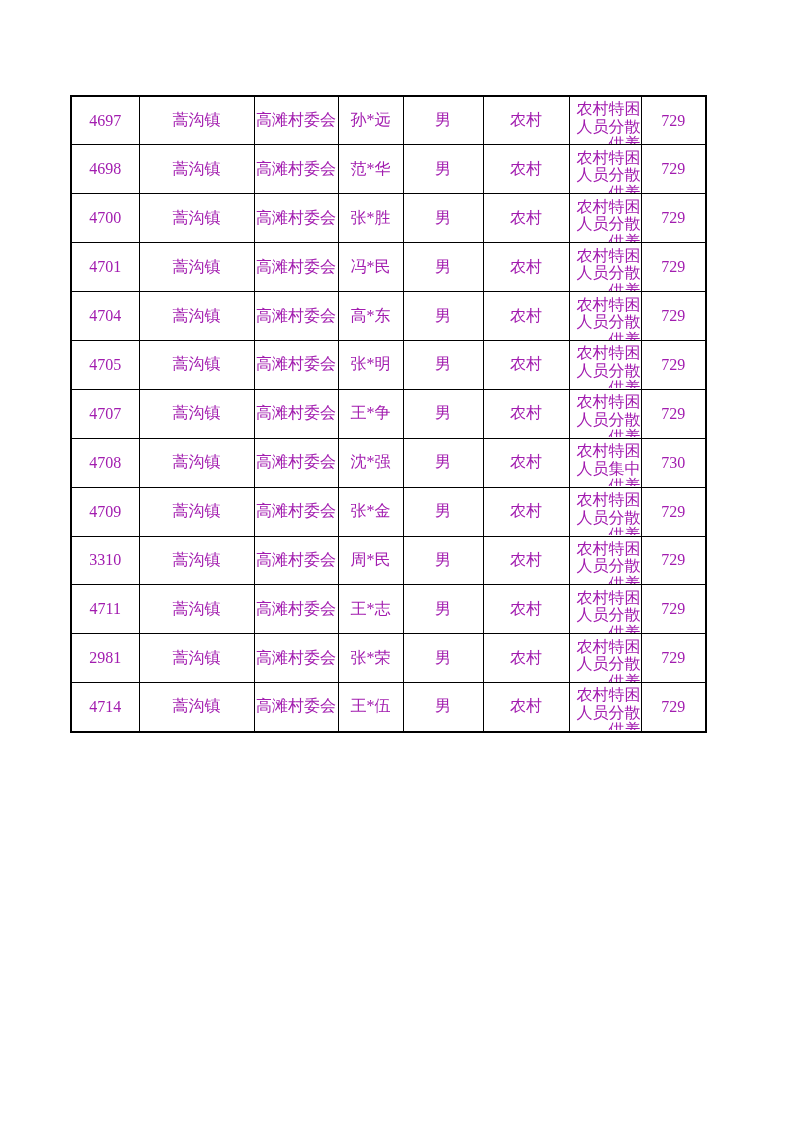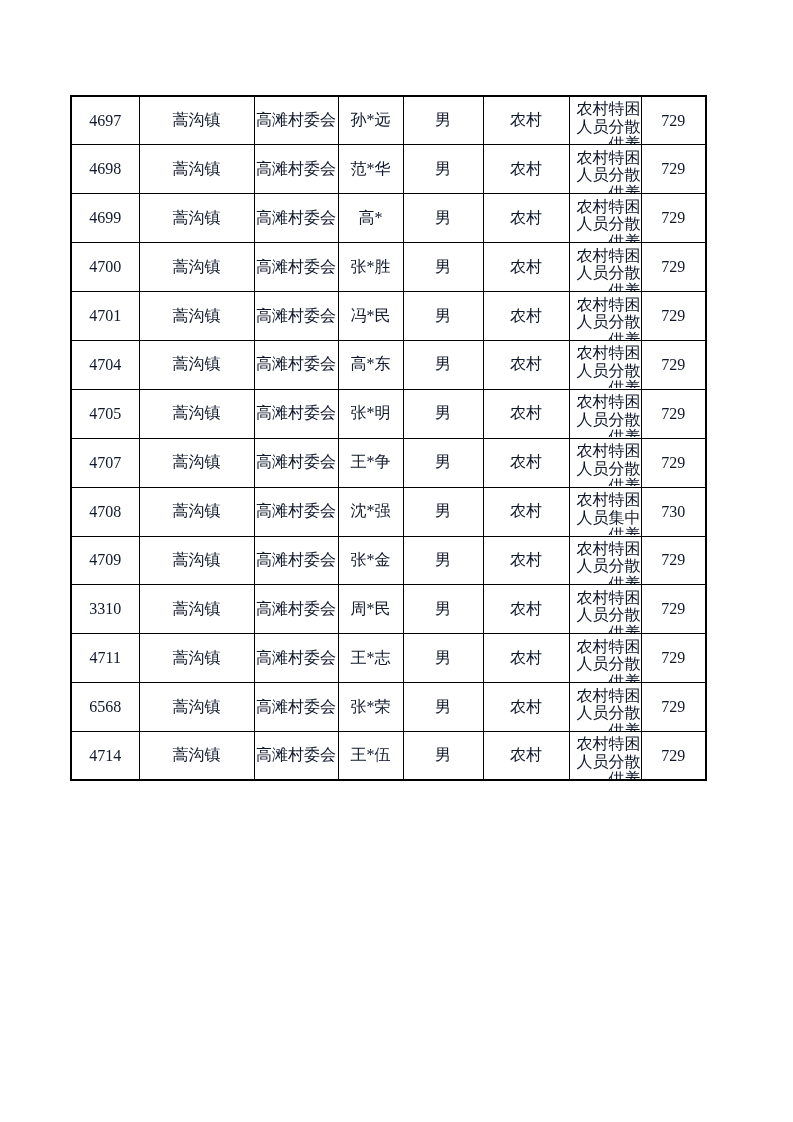--- a/index.html
+++ b/index.html
@@ -14,21 +14,21 @@
     color: #000000;
   }
   table.roster {
     position: absolute;
     left: 70px;
     top: 95px;
     width: 635px;
     border-collapse: collapse;
     table-layout: fixed;
     font-size: 16px;
-    color: #0f172a;
+    color: #a21caf;
     border: 2px solid #000000;
   }
   table.roster td {
     border: 1.5px solid #000000;
     text-align: center;
     vertical-align: middle;
     padding: 0;
     overflow: hidden;
     white-space: nowrap;
   }
@@ -81,32 +81,20 @@
           <td>高滩村委会</td>
           <td>范*华</td>
           <td>男</td>
           <td>农村</td>
           <td class="type-cell">
             <div class="type-box">农村特困人员分散供养</div>
           </td>
           <td>729</td>
         </tr>
 
-        <tr>
-          <td>4699</td>
-          <td>蒿沟镇</td>
-          <td>高滩村委会</td>
-          <td>高*</td>
-          <td>男</td>
-          <td>农村</td>
-          <td class="type-cell">
-            <div class="type-box">农村特困人员分散供养</div>
-          </td>
-          <td>729</td>
-        </tr>
 
         <tr>
           <td>4700</td>
           <td>蒿沟镇</td>
           <td>高滩村委会</td>
           <td>张*胜</td>
           <td>男</td>
           <td>农村</td>
           <td class="type-cell">
             <div class="type-box">农村特困人员分散供养</div>
@@ -215,21 +203,21 @@
           <td>王*志</td>
           <td>男</td>
           <td>农村</td>
           <td class="type-cell">
             <div class="type-box">农村特困人员分散供养</div>
           </td>
           <td>729</td>
         </tr>
 
         <tr>
-          <td>6568</td>
+          <td>2981</td>
           <td>蒿沟镇</td>
           <td>高滩村委会</td>
           <td>张*荣</td>
           <td>男</td>
           <td>农村</td>
           <td class="type-cell">
             <div class="type-box">农村特困人员分散供养</div>
           </td>
           <td>729</td>
         </tr>

